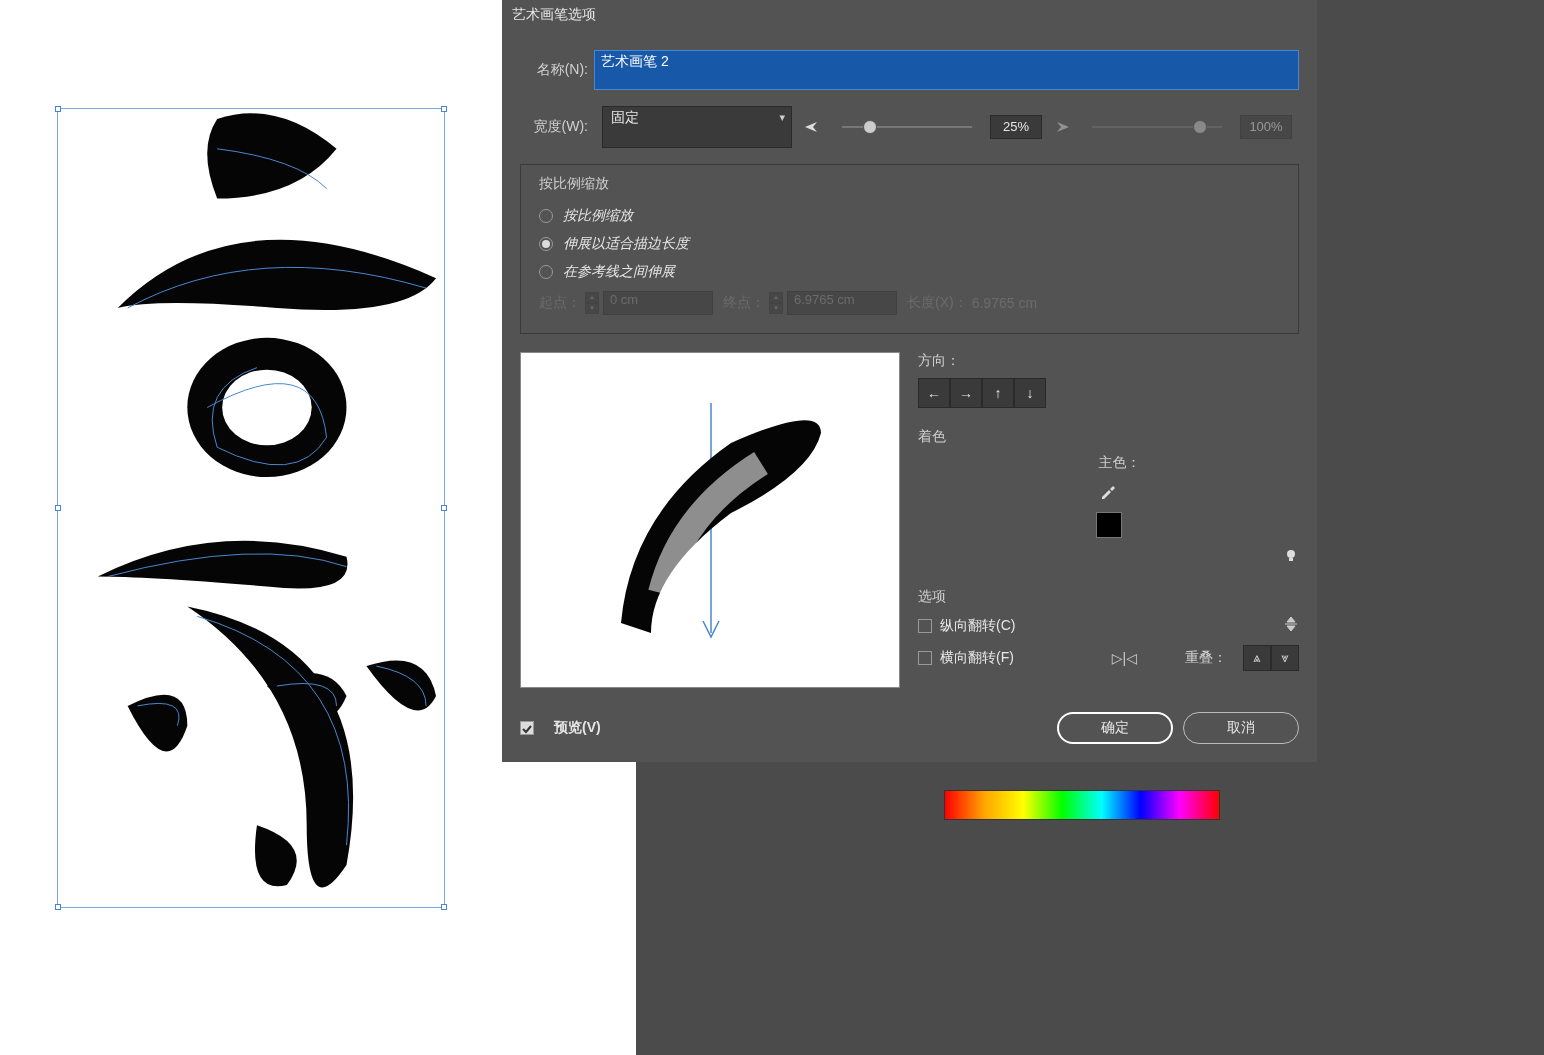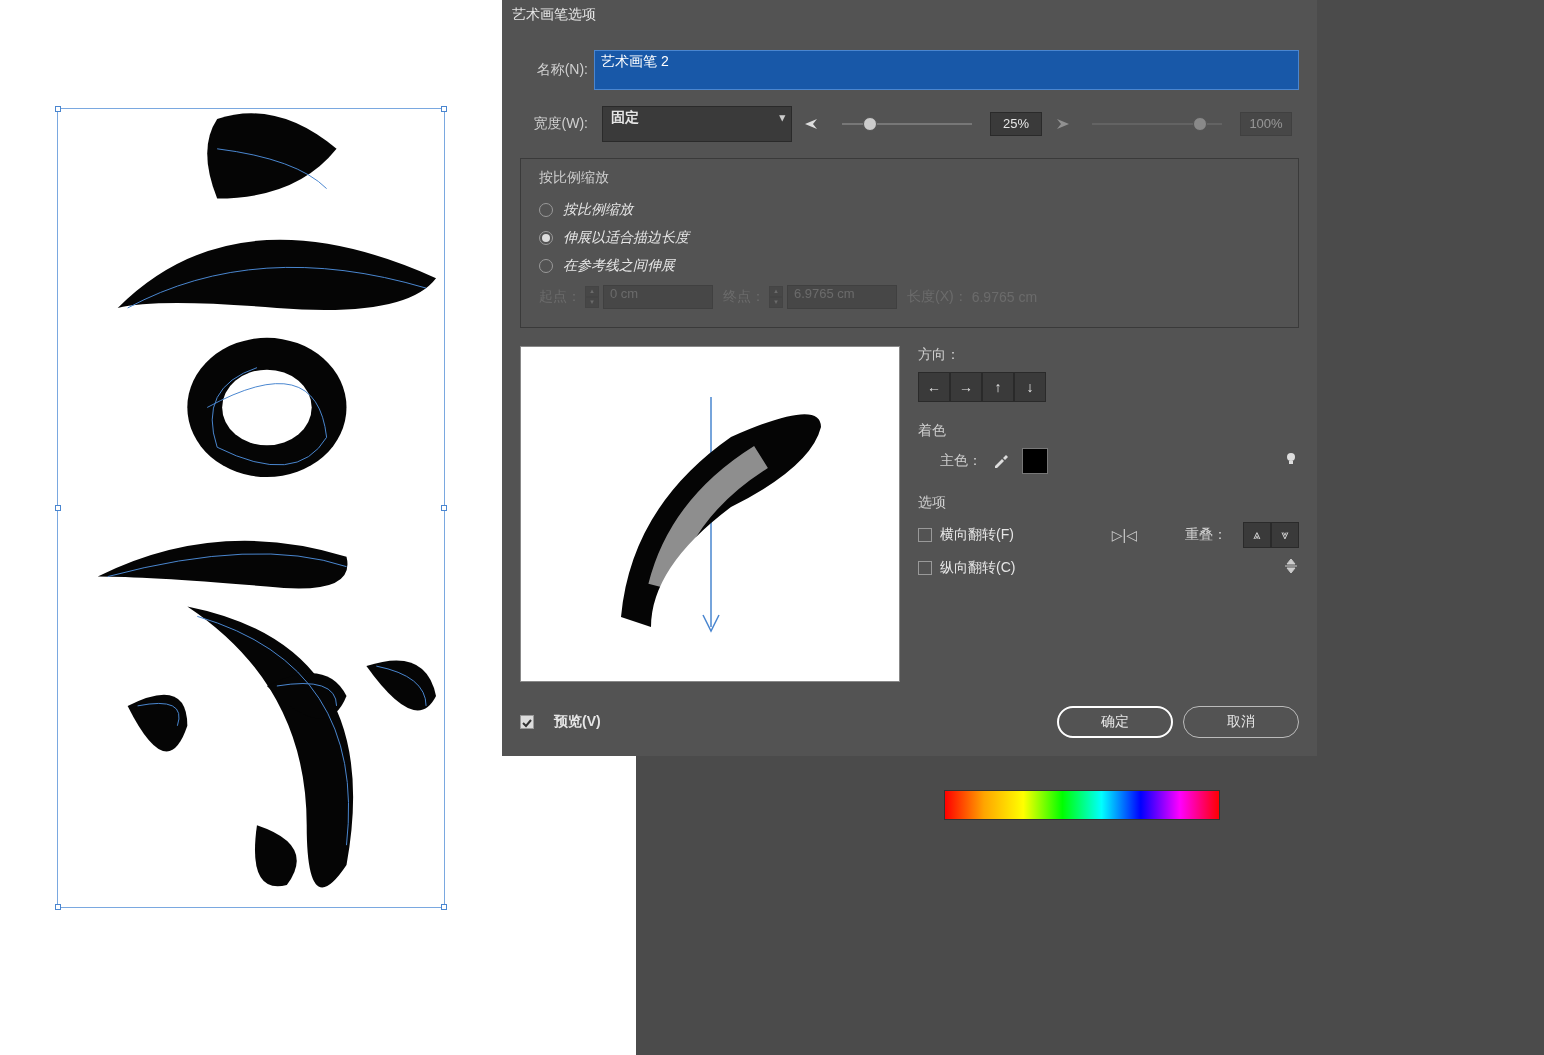--- a/index.html
+++ b/index.html
@@ -21,21 +21,21 @@
 
 .dialog { position: absolute; left: 502px; top: 0; width: 815px; background: #535353; color: #e6e6e6; font-size: 14px; }
 .dlg-title { padding: 6px 10px; font-size: 14px; color: #e6e6e6; }
 .dlg-body { padding: 20px 18px 18px 18px; }
 
 .row { display: flex; align-items: center; margin-bottom: 16px; }
 .lbl { min-width: 74px; text-align: right; padding-right: 6px; color: #cfcfcf; }
 .txt-input { flex: 1; height: 40px; background: #fff; border: 1px solid #4a86d0; padding: 2px 6px; color: #000; }
 .txt-input.selected { background: #1858a8; color: #fff; }
 
-.select { height: 36px; background: #3a3a3a; border: 1px solid #2a2a2a; color: #e6e6e6; padding: 2px 22px 2px 8px; min-width: 180px; position: relative; font-weight: bold; }
+.select { height: 42px; background: #3a3a3a; border: 1px solid #2a2a2a; color: #e6e6e6; padding: 2px 22px 2px 8px; min-width: 180px; position: relative; }
 .select::after { content:"▾"; position:absolute; right:6px; top:4px; color:#ccc; font-size:11px; }
 
 .width-row { gap: 8px; }
 .arrow-icon { width: 24px; height: 24px; display:inline-flex; align-items:center; justify-content:center; color:#ddd; }
 .slider-track { flex:1; height: 2px; background:#777; position:relative; margin:0 10px; max-width:130px; }
 .slider-knob { position:absolute; width:14px; height:14px; border-radius:50%; background:#ccc; border:1px solid #555; top:-6px; }
 .pct-box { width:52px; height:24px; background:#3a3a3a; border:1px solid #2a2a2a; color:#e6e6e6; text-align:center; font-size:13px; line-height:22px; }
 .disabled { opacity:0.45; }
 
 .group { border:1px solid #3a3a3a; padding: 14px 18px 18px 18px; margin-bottom:18px; position:relative; }
@@ -53,21 +53,21 @@
 
 .lower { display:flex; gap:18px; }
 .preview-box { width:380px; height:336px; background:#fff; border:1px solid #888; position:relative; }
 .preview-stroke { position:absolute; left:50px; top:40px; width:280px; height:260px; }
 
 .side { flex:1; display:flex; flex-direction:column; gap:20px; }
 .sec-title { color:#cfcfcf; margin-bottom:8px; }
 .dir-btns { display:flex; gap:0; }
 .dir-btn { width:32px; height:30px; background:#3a3a3a; border:1px solid #2a2a2a; color:#e6e6e6; display:flex; align-items:center; justify-content:center; font-size:14px; }
 
-.color-row { display:flex; align-items:center; gap:10px; margin-top:8px; }
+.color-row { display:flex; align-items:center; gap:10px; margin-top:8px;flex-direction:column; }
 .swatch { width:26px; height:26px; background:#000; border:1px solid #777; }
 .eyedrop { width:20px; height:20px; color:#ddd; font-size:16px; }
 .bulb { color:#ccc; font-size:16px; margin-left:auto; }
 
 .chk-row { display:flex; align-items:center; gap:8px; margin:10px 0; }
 .chk { width:14px; height:14px; border:1px solid #999; display:inline-block; }
 .chk.checked { background:#ddd; }
 .flip-icon { margin-left:auto; font-size:14px; color:#ccc; }
 .overlap-btns { display:flex; gap:0; margin-left:8px; }
 .overlap-btn { width:28px; height:26px; background:#3a3a3a; border:1px solid #2a2a2a; color:#ddd; display:flex; align-items:center; justify-content:center; font-size:13px; }
@@ -226,36 +226,36 @@
                   <rect x="6" y="10" width="4" height="3" fill="#ddd"></rect>
                 </svg>
             </span>
           </div>
         </div>
 
         <div>
           <div class="sec-title">选项</div>
           <div class="chk-row">
             <span class="chk"></span>
+            <span>纵向翻转(C)</span>
+            <span class="flip-icon">
+              <svg width="16" height="16" viewBox="0 0 16 16">
+                  <path d="M8 1 L4 6 L12 6 Z M8 15 L4 10 L12 10 Z M2 8 L14 8" fill="#ccc" stroke="#ccc" stroke-width="1"></path>
+                </svg>
+            </span>
+          </div>
+          <div class="chk-row">
+            <span class="chk"></span>
             <span>横向翻转(F)</span>
             <span class="flip-icon">▷|◁</span>
             <span style="color:#cfcfcf;margin-left:40px">重叠：</span>
             <div class="overlap-btns">
               <div class="overlap-btn">⩓</div>
               <div class="overlap-btn">⩔</div>
             </div>
-          </div>
-          <div class="chk-row">
-            <span class="chk"></span>
-            <span>纵向翻转(C)</span>
-            <span class="flip-icon">
-              <svg width="16" height="16" viewBox="0 0 16 16">
-                  <path d="M8 1 L4 6 L12 6 Z M8 15 L4 10 L12 10 Z M2 8 L14 8" fill="#ccc" stroke="#ccc" stroke-width="1"></path>
-                </svg>
-            </span>
           </div>
         </div>
       </div>
     </div>
 
     <div class="footer">
       <div class="preview-chk">
         <span class="chk checked">
           <svg width="12" height="12" viewBox="0 0 12 12">
               <path d="M2 6 L5 9 L10 3" stroke="#333" stroke-width="2" fill="none"></path>

